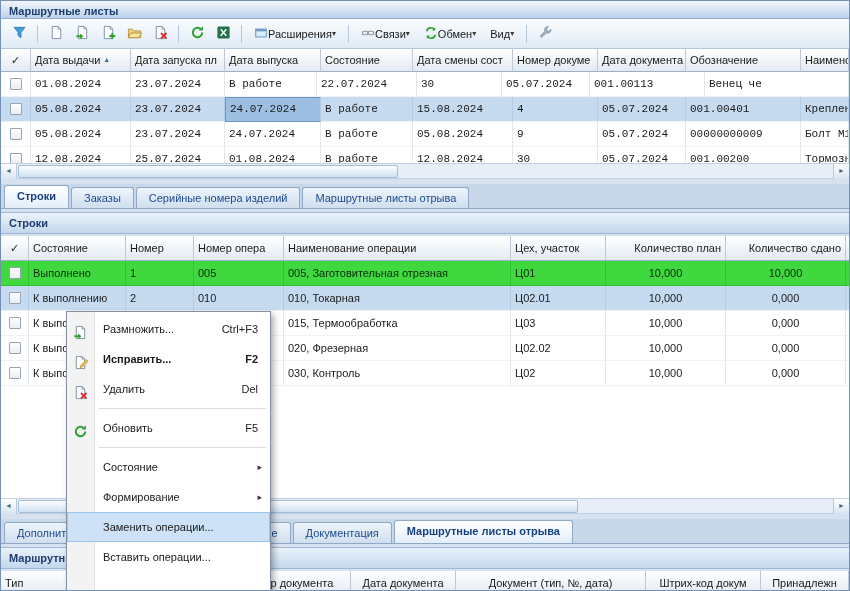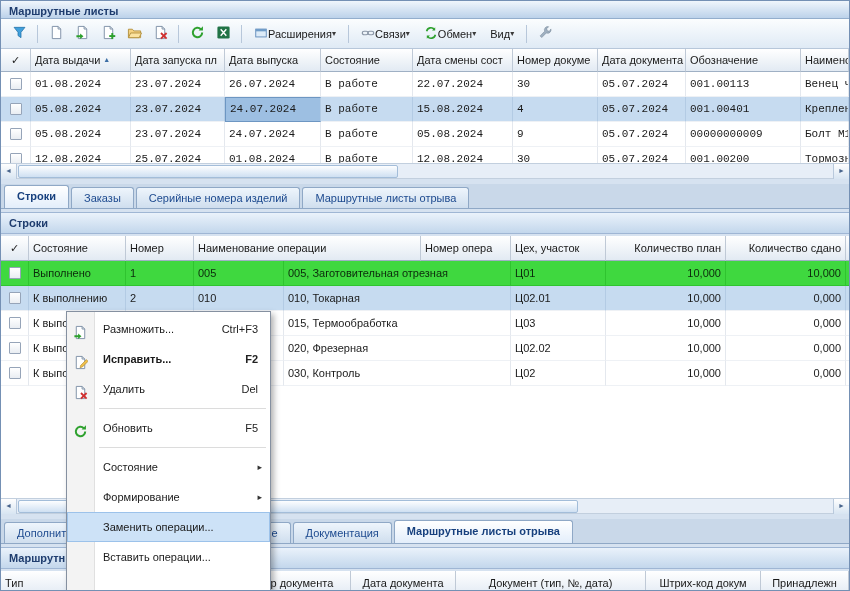--- a/index.html
+++ b/index.html
@@ -31,21 +31,21 @@
   .g-header { display:flex; height:23px; background:linear-gradient(#ffffff,#e2eaf3); }
   .gh { border-right:1px solid #bfc9d6; border-bottom:1px solid #9fb0c4;
         background:linear-gradient(#ffffff,#e2eaf3); line-height:22px; padding:0 4px;
         white-space:nowrap; overflow:hidden; flex-shrink:0; }
   .gh.center { text-align:center; }
   .gh.right { text-align:right; }
   .g-body { background:#fff; overflow:hidden;font-family:Liberation Mono, monospace; }
   .trow, .drow { display:flex; height:25px; }
   .cell { border-right:1px solid #e4e8ee; border-bottom:1px solid #eef1f5; line-height:24px;
           padding:0 4px; white-space:nowrap; overflow:hidden; background:#fff; flex-shrink:0; }
-  .cell.right { text-align:right; }
+  .cell.right { text-align:center; }
   .ccb { display:flex; align-items:center; justify-content:center; }
   .cb { display:inline-block; width:12px; height:12px; border:1px solid #96a4b8;
         background:linear-gradient(#ffffff,#e9edf2); border-radius:1px; }
   .chk-glyph { font-size:11px; color:#222; }
   .sort { font-size:7px; color:#3c6ea5; margin-left:3px; vertical-align:2px; }
 
   .trow.selected .cell, .drow.selected .cell { background:#c6dbf0; border-right-color:#b3cbe4; }
   .cell.focus { background:#9dbfe2 !important; border:1px solid #6d96c2; line-height:22px; }
   .drow.done .cell { background:#3fd83f; border-right-color:#2fc42f; border-bottom-color:#2fc42f; color:#0c2a0c; }
 
@@ -209,21 +209,20 @@
       <div class="gh tc8"><span>Обозначение</span></div>
       <div class="gh tc9"><span>Наименовани</span></div>
     </div>
     <div class="g-body">
       <div class="trow">
         <div class="cell tc0 ccb">
             <span class="cb"></span>
           </div>
         <div class="cell tc1">01.08.2024</div>
         <div class="cell tc2">23.07.2024</div>
-        <div class="cell tc3">26.07.2024</div>
         <div class="cell tc4">В работе</div>
         <div class="cell tc5">22.07.2024</div>
         <div class="cell tc6">30</div>
         <div class="cell tc7">05.07.2024</div>
         <div class="cell tc8">001.00113</div>
         <div class="cell tc9">Венец че</div>
       </div>
       <div class="trow selected">
         <div class="cell tc0 ccb">
             <span class="cb"></span>
@@ -281,22 +280,22 @@
     <div class="tab">Маршрутные листы отрыва</div>
   </div>
 
   <div class="sec">Строки</div>
 
   <div class="dg" style="margin-top:2px">
     <div class="g-header">
       <div class="gh dc0 center"><span class="chk-glyph">✓</span></div>
       <div class="gh dc1"><span>Состояние</span></div>
       <div class="gh dc2"><span>Номер</span></div>
+      <div class="gh dc3"><span>Номер опера</span></div>
       <div class="gh dc4"><span>Наименование операции</span></div>
-      <div class="gh dc3"><span>Номер опера</span></div>
       <div class="gh dc5"><span>Цех, участок</span></div>
       <div class="gh dc6 right"><span>Количество план</span></div>
       <div class="gh dc7 right"><span>Количество сдано</span></div>
       <div class="gh dc8"></div>
     </div>
     <div class="detail-body">
       <div class="drow done">
         <div class="cell dc0 ccb">
             <span class="cb"></span>
           </div>

